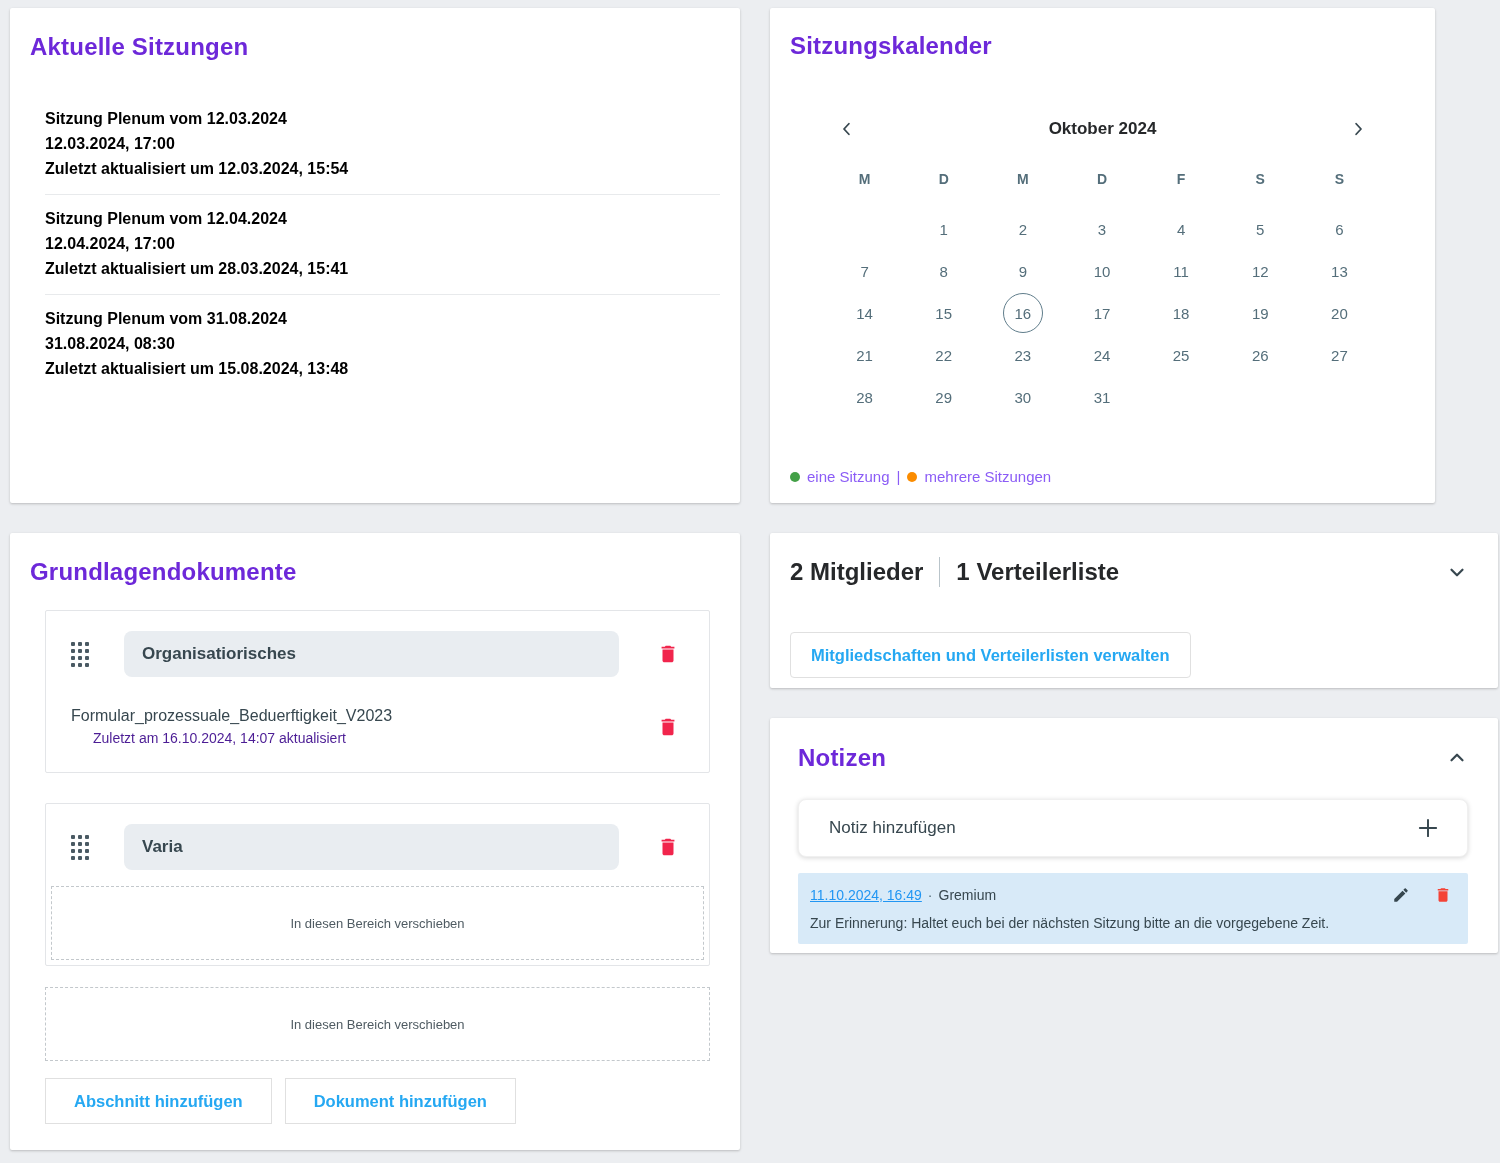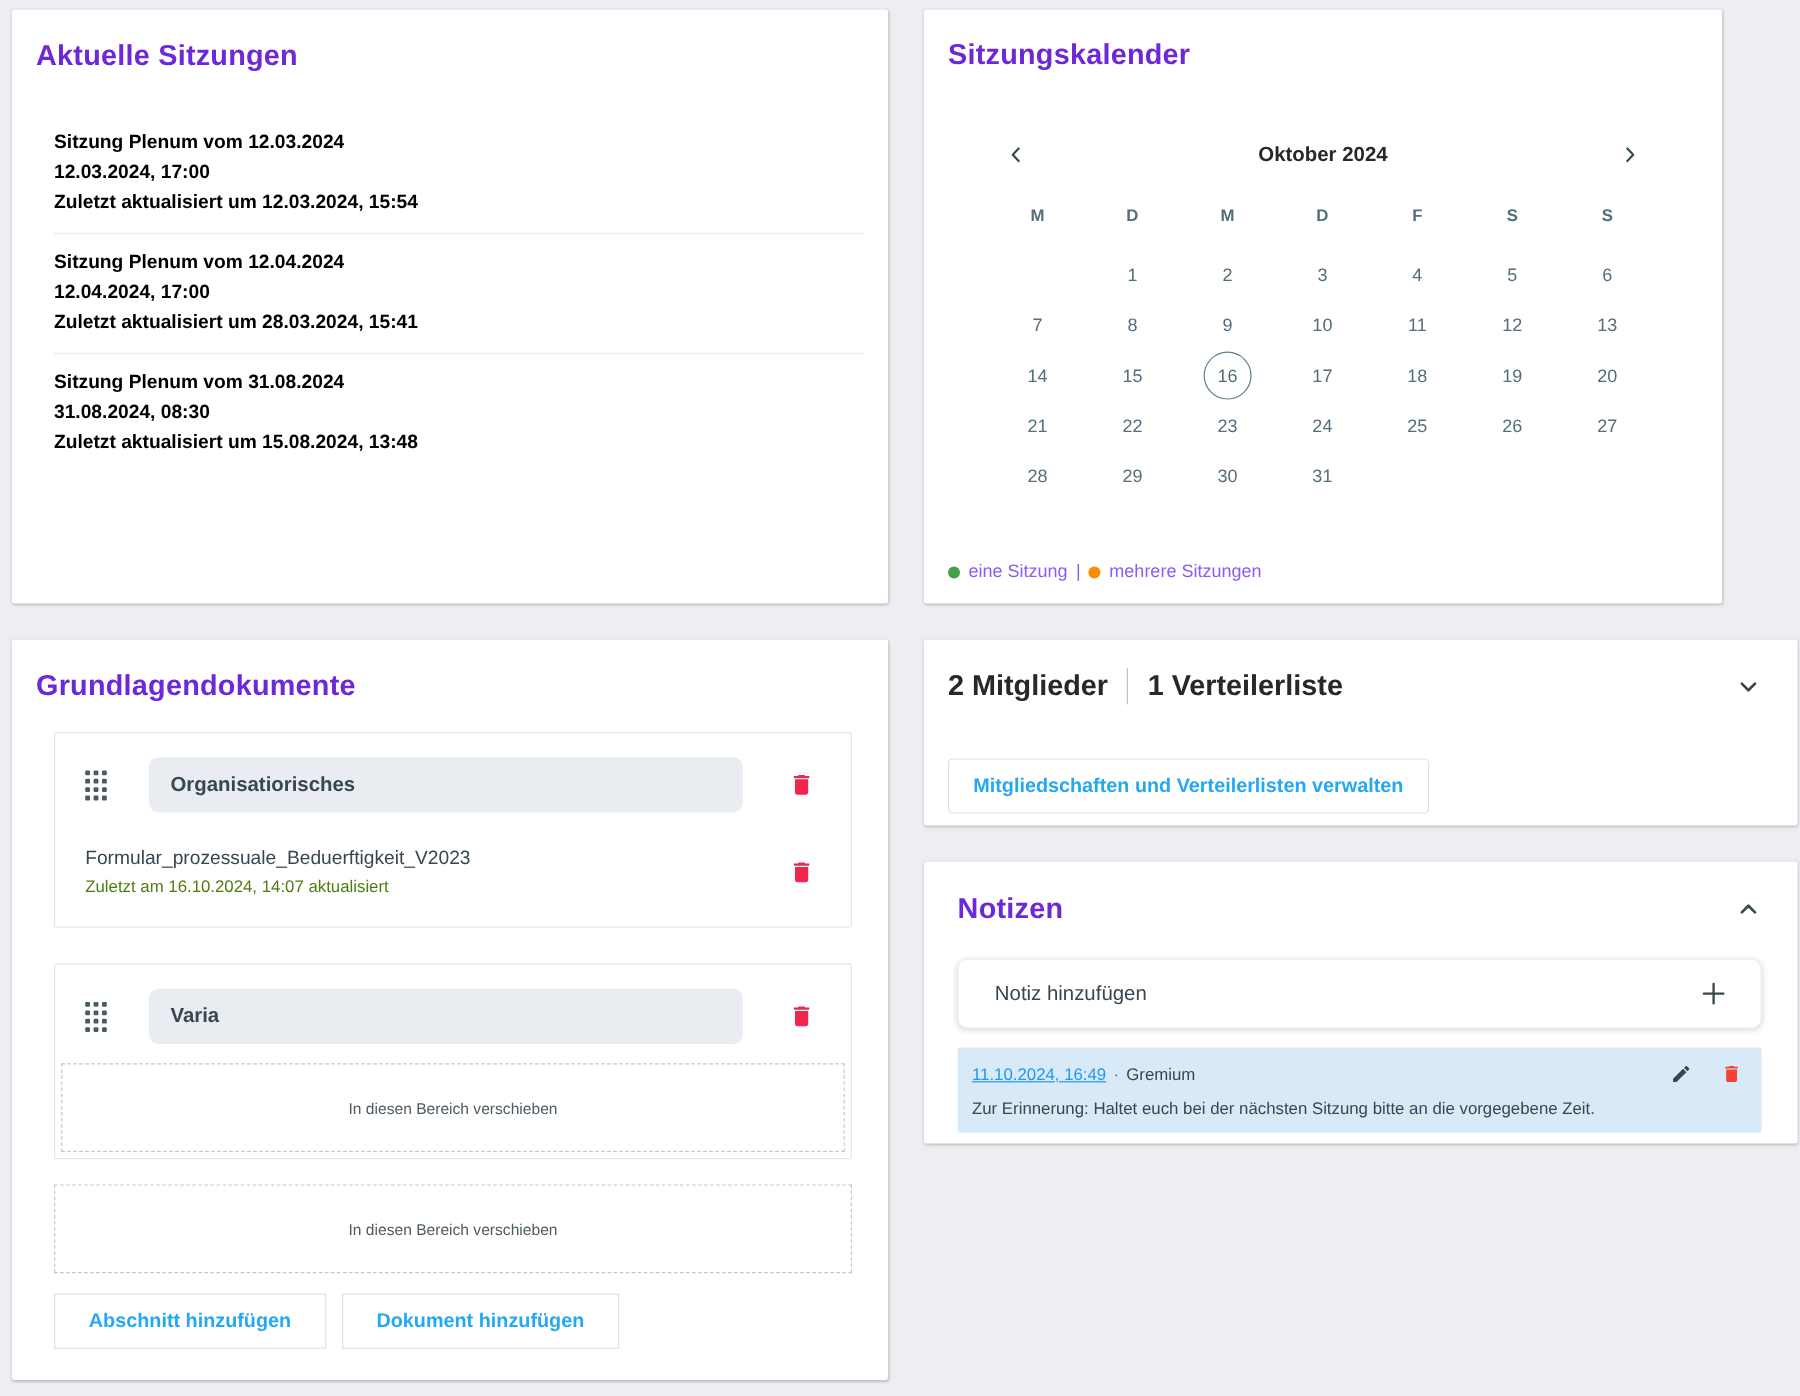--- a/index.html
+++ b/index.html
@@ -38,21 +38,21 @@
   .section-box.second { margin-top:30px; padding:20px 5px 5px 5px; }
   .sec-header { display:flex; align-items:center; }
   .section-box.second .sec-header { padding:0 25px 0 20px; }
   .drag-handle { display:grid; grid-template-columns:repeat(3,4px); grid-auto-rows:4px; gap:3px; cursor:grab; }
   .drag-handle i { background:#4a5a63; border-radius:1px; }
   .sec-input { flex:1; margin:0 38px 0 35px; height:46px; background:#e9edf1; border:none; border-radius:8px; padding:0 18px; font-family:"Liberation Sans",sans-serif; font-size:17px; font-weight:600; color:#37474f; }
   .icon-btn { background:none; border:none; cursor:pointer; display:flex; align-items:center; justify-content:center; padding:0; }
   .doc-row { display:flex; align-items:center; margin-top:30px;gap:24px; }
   .doc-text { flex:1; margin-right:38px; }
   .doc-title { font-size:16px; font-weight:500; color:#37474f; }
-  .doc-sub { font-size:14px; color:#4d7c0f; margin-top:5px; }
+  .doc-sub { font-size:14px; color:#4c1d95; margin-top:5px;margin-left:22px; }
   .dropzone { border:1px dashed #c3c8cc; height:74px; display:flex; align-items:center; justify-content:center; font-size:13px; font-weight:500; color:#4f5b62; }
   .section-box.second .dropzone { margin-top:16px; }
   .dropzone.standalone { margin:21px 0 0 15px; }
   .btn-row { display:flex; gap:13px; margin:17px 0 0 15px; }
   .text-btn { height:46px; background:#fff; border:1px solid #e0e0e0; border-radius:0; padding:0 28px; font-family:"Liberation Sans",sans-serif; font-size:16.5px; font-weight:700; color:#25a8f2; cursor:pointer; }
 
   
   #panel-members { left:770px; top:533px; width:728px; height:155px; padding:24px 30px 0 20px; }
   .members-header { display:flex; align-items:center; }
   .members-header .count { font-size:24px; font-weight:700; color:#26282a; }

